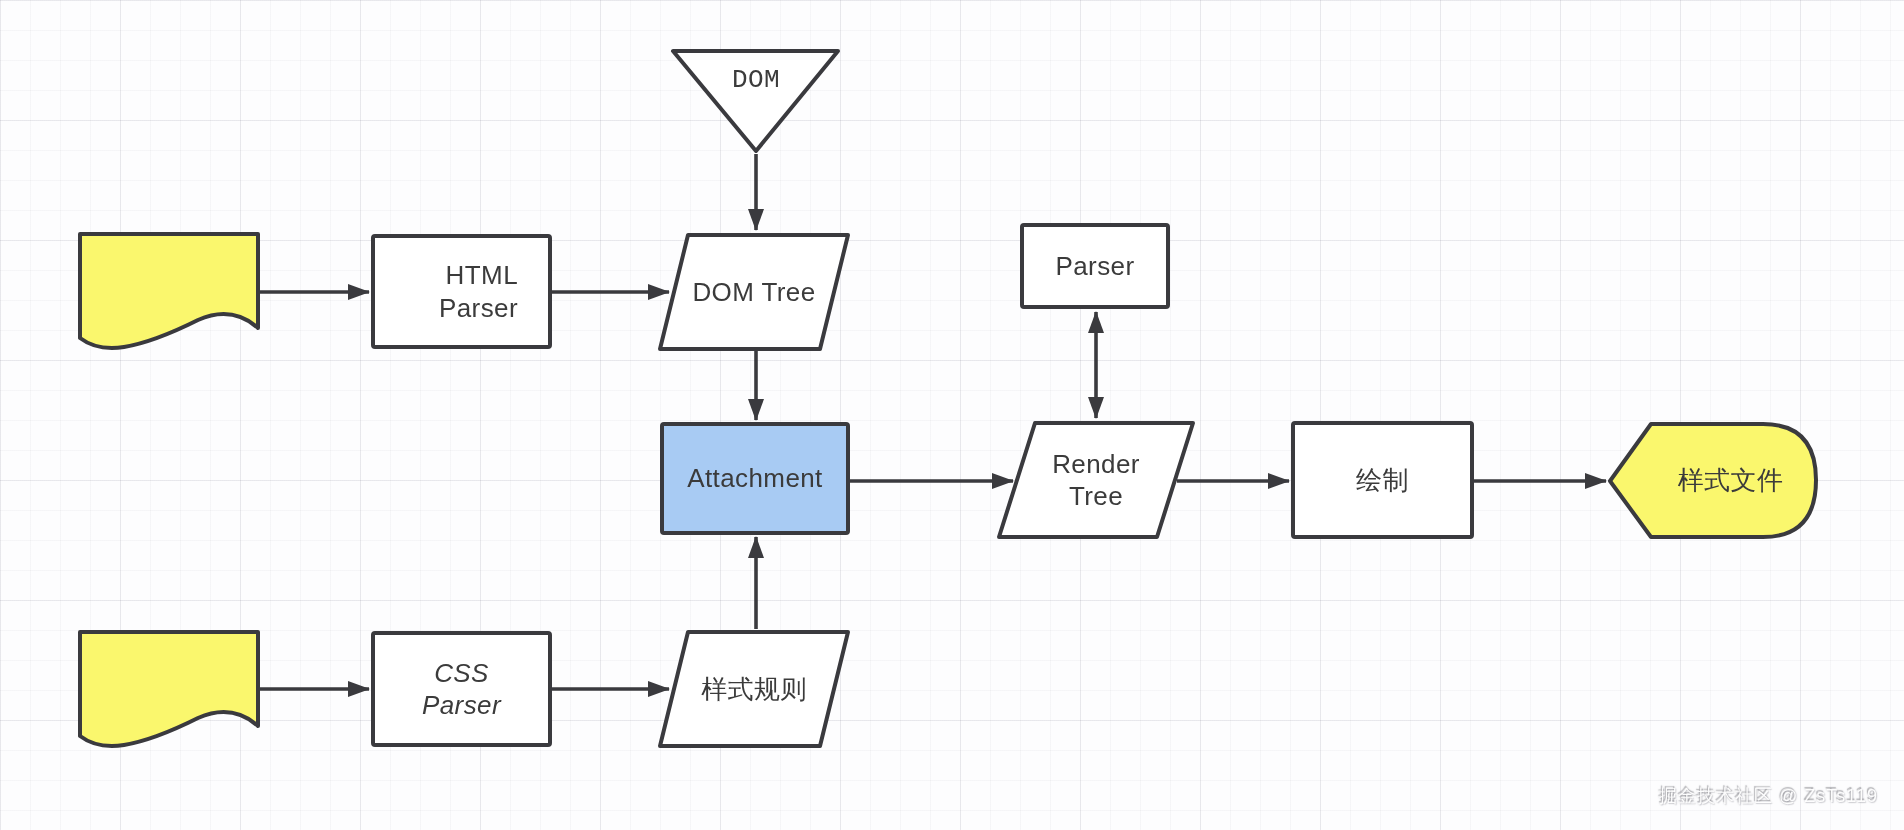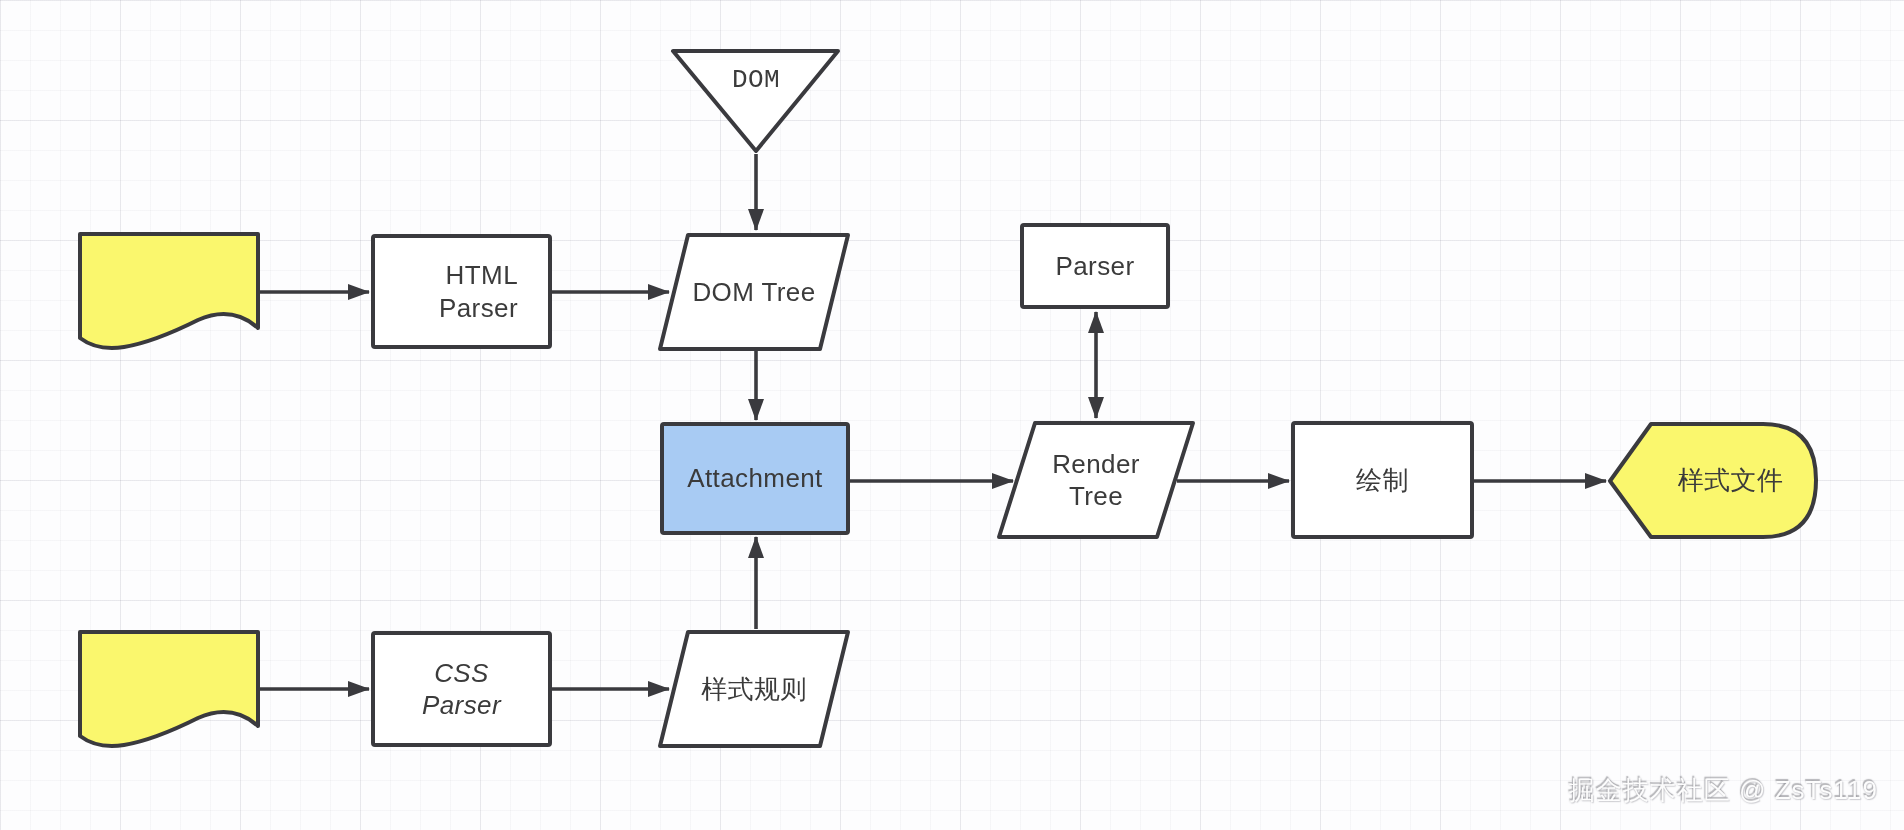--- a/index.html
+++ b/index.html
@@ -46,21 +46,21 @@
     line-height: 1.25;
     color: #3b3b3b;
     letter-spacing: 0.4px;
     white-space: pre-line;
   }
 
   .watermark {
     position: absolute;
     right: 26px;
     bottom: 22px;
-    font-size: 26px;
+    font-size: 18px;
     letter-spacing: 1px;
     color: rgba(255,255,255,0.96);
     text-shadow:
       -1px -2px 1px rgba(115,115,122,0.50),
        1px  1px 1px rgba(150,150,158,0.35),
        0    0   2px rgba(130,130,138,0.45);
   }
 </style>
 </head>
 <body>

